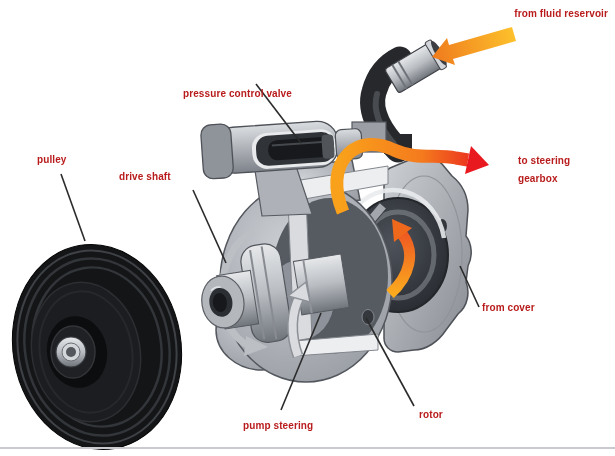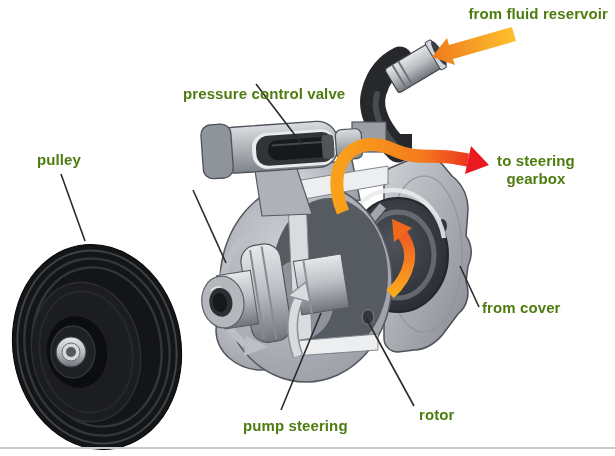--- a/index.html
+++ b/index.html
@@ -2,24 +2,24 @@
 <html><head>
 <meta charset="utf-8">
 <style>
   html,body{margin:0;padding:0;background:#ffffff;}
   .stage{
     position:relative;width:615px;height:456px;background:#ffffff;overflow:hidden;
     font-family:"Liberation Sans",sans-serif;
   }
   .stage svg{position:absolute;left:0;top:0;}
   .lbl{
-    position:absolute;color:#4d7c0f;font-weight:bold;font-size:15px;line-height:18px;
+    position:absolute;color:#b91c1c;font-weight:bold;font-size:10px;line-height:18px;
     white-space:nowrap;letter-spacing:.1px;
   }
-  .lbl.center{text-align:center;white-space:normal;}
+  .lbl.center{text-align:left;white-space:normal;margin-left:28px;}
   .bottom-rule{
     position:absolute;left:0;top:447px;width:615px;height:2px;background:#c9cbcf;
   }
 </style>
 </head>
 <body>
 
 <div class="stage">
 
   <svg width="615" height="456" viewBox="0 0 615 456">
@@ -190,20 +190,21 @@
       <line x1="281" y1="410" x2="321" y2="313"></line>
     </g>
   </svg>
 
   <div class="lbl" style="left:448px;top:5px;width:160px;text-align:right;">from fluid reservoir</div>
 
   <div class="lbl" style="left:183px;top:61px;margin-top:24px;">pressure control valve</div>
 
   <div class="lbl" style="left:37px;top:151px;">pulley</div>
 
+  <div class="lbl" style="left:119px;top:168px;">drive shaft</div>
 
   <div class="lbl center" style="left:490px;top:152px;width:92px;">
     <div>to steering</div>
     <div>gearbox</div>
   </div>
 
   <div class="lbl" style="left:482px;top:299px;">from cover</div>
 
   <div class="lbl" style="left:419px;top:406px;text-align:center;">rotor</div>
 

